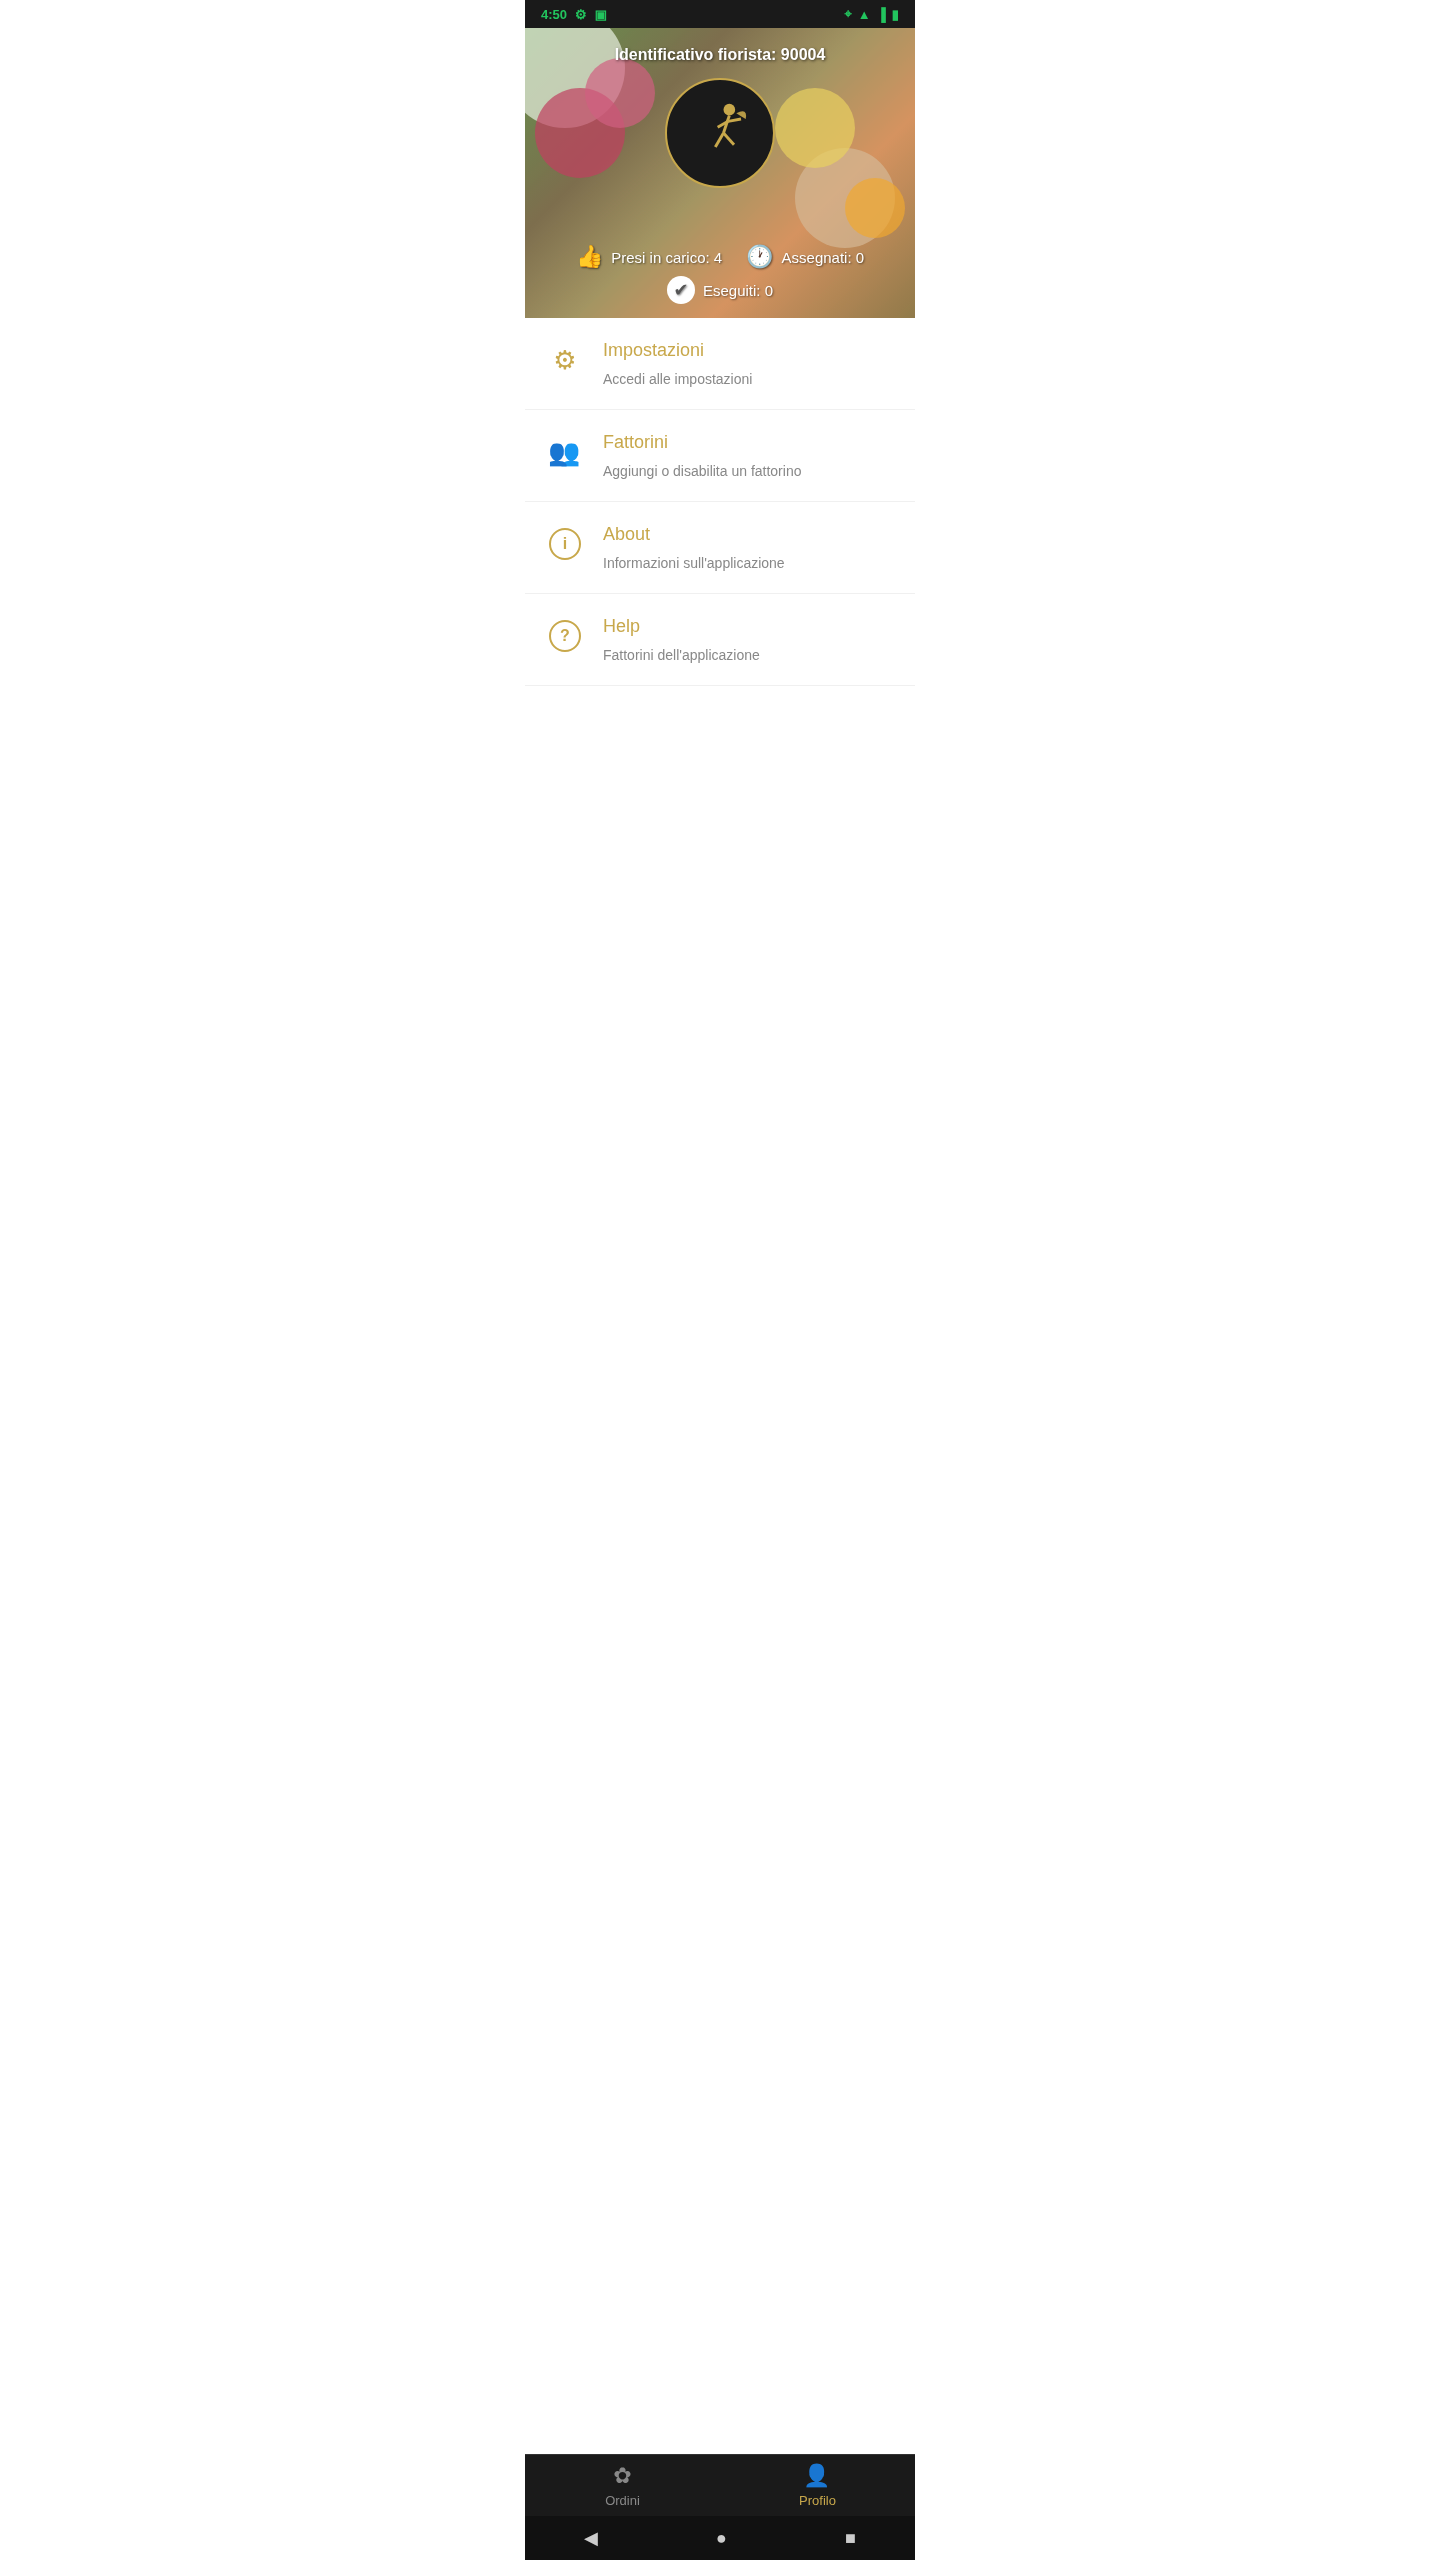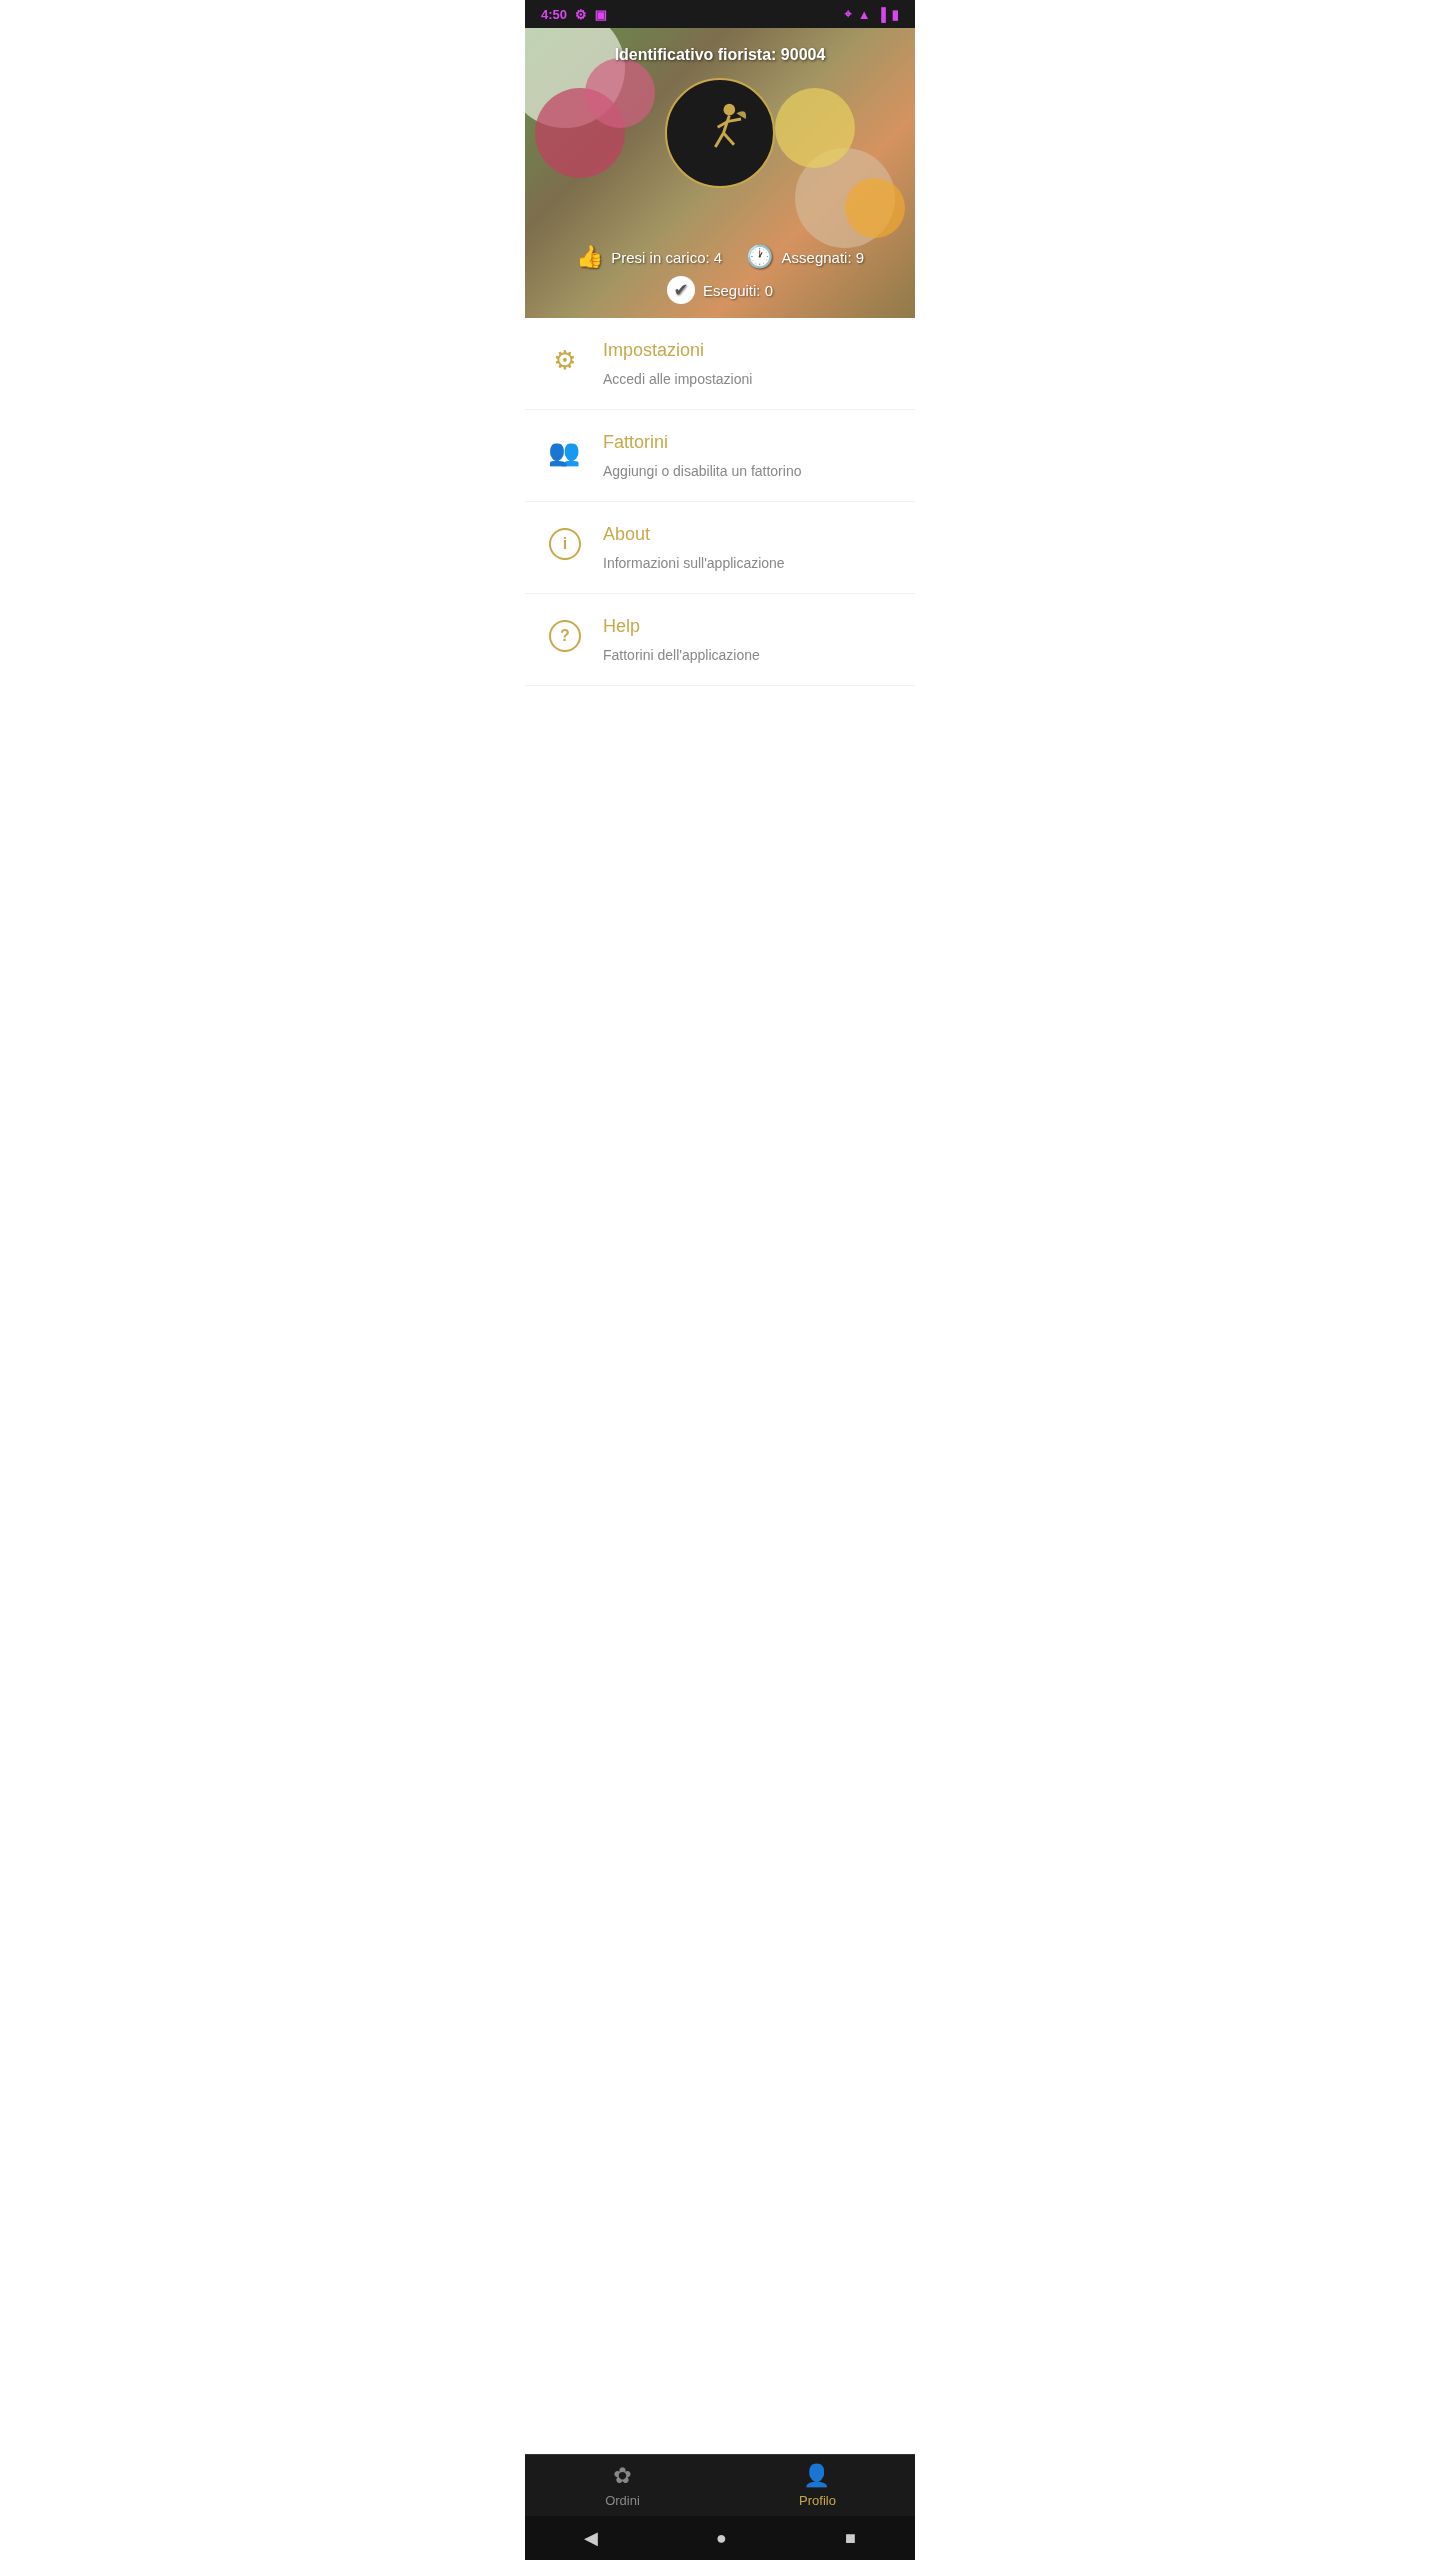--- a/index.html
+++ b/index.html
@@ -10,21 +10,21 @@
       min-height: 844px;
       font-family: 'Helvetica Neue', Arial, sans-serif;
       background: #fff;
       overflow-x: hidden;
       margin: 0 auto;
     }
 
     
     .status-bar {
       background: #1a1a1a;
-      color: #d946ef;
+      color: #22c55e;
       display: flex;
       justify-content: space-between;
       align-items: center;
       padding: 6px 16px;
       font-size: 13px;
       font-weight: 600;
       height: 28px;
     }
     .status-left { display: flex; align-items: center; gap: 8px; }
     .status-right { display: flex; align-items: center; gap: 6px; }
@@ -325,21 +325,21 @@
       </svg>
     </div>
 
     <div class="stats-row">
       <div class="stat-item">
         <span class="stat-icon thumb-icon">👍</span>
         <span>Presi in carico: 4</span>
       </div>
       <div class="stat-item">
         <span class="stat-icon clock-icon">🕐</span>
-        <span>Assegnati: 9</span>
+        <span>Assegnati: 0</span>
       </div>
     </div>
 
     <div class="stat-eseguiti">
       <div class="checkmark-circle">✔</div>
       <span>Eseguiti: 0</span>
     </div>
   </div>
 
   <div class="menu-list">

